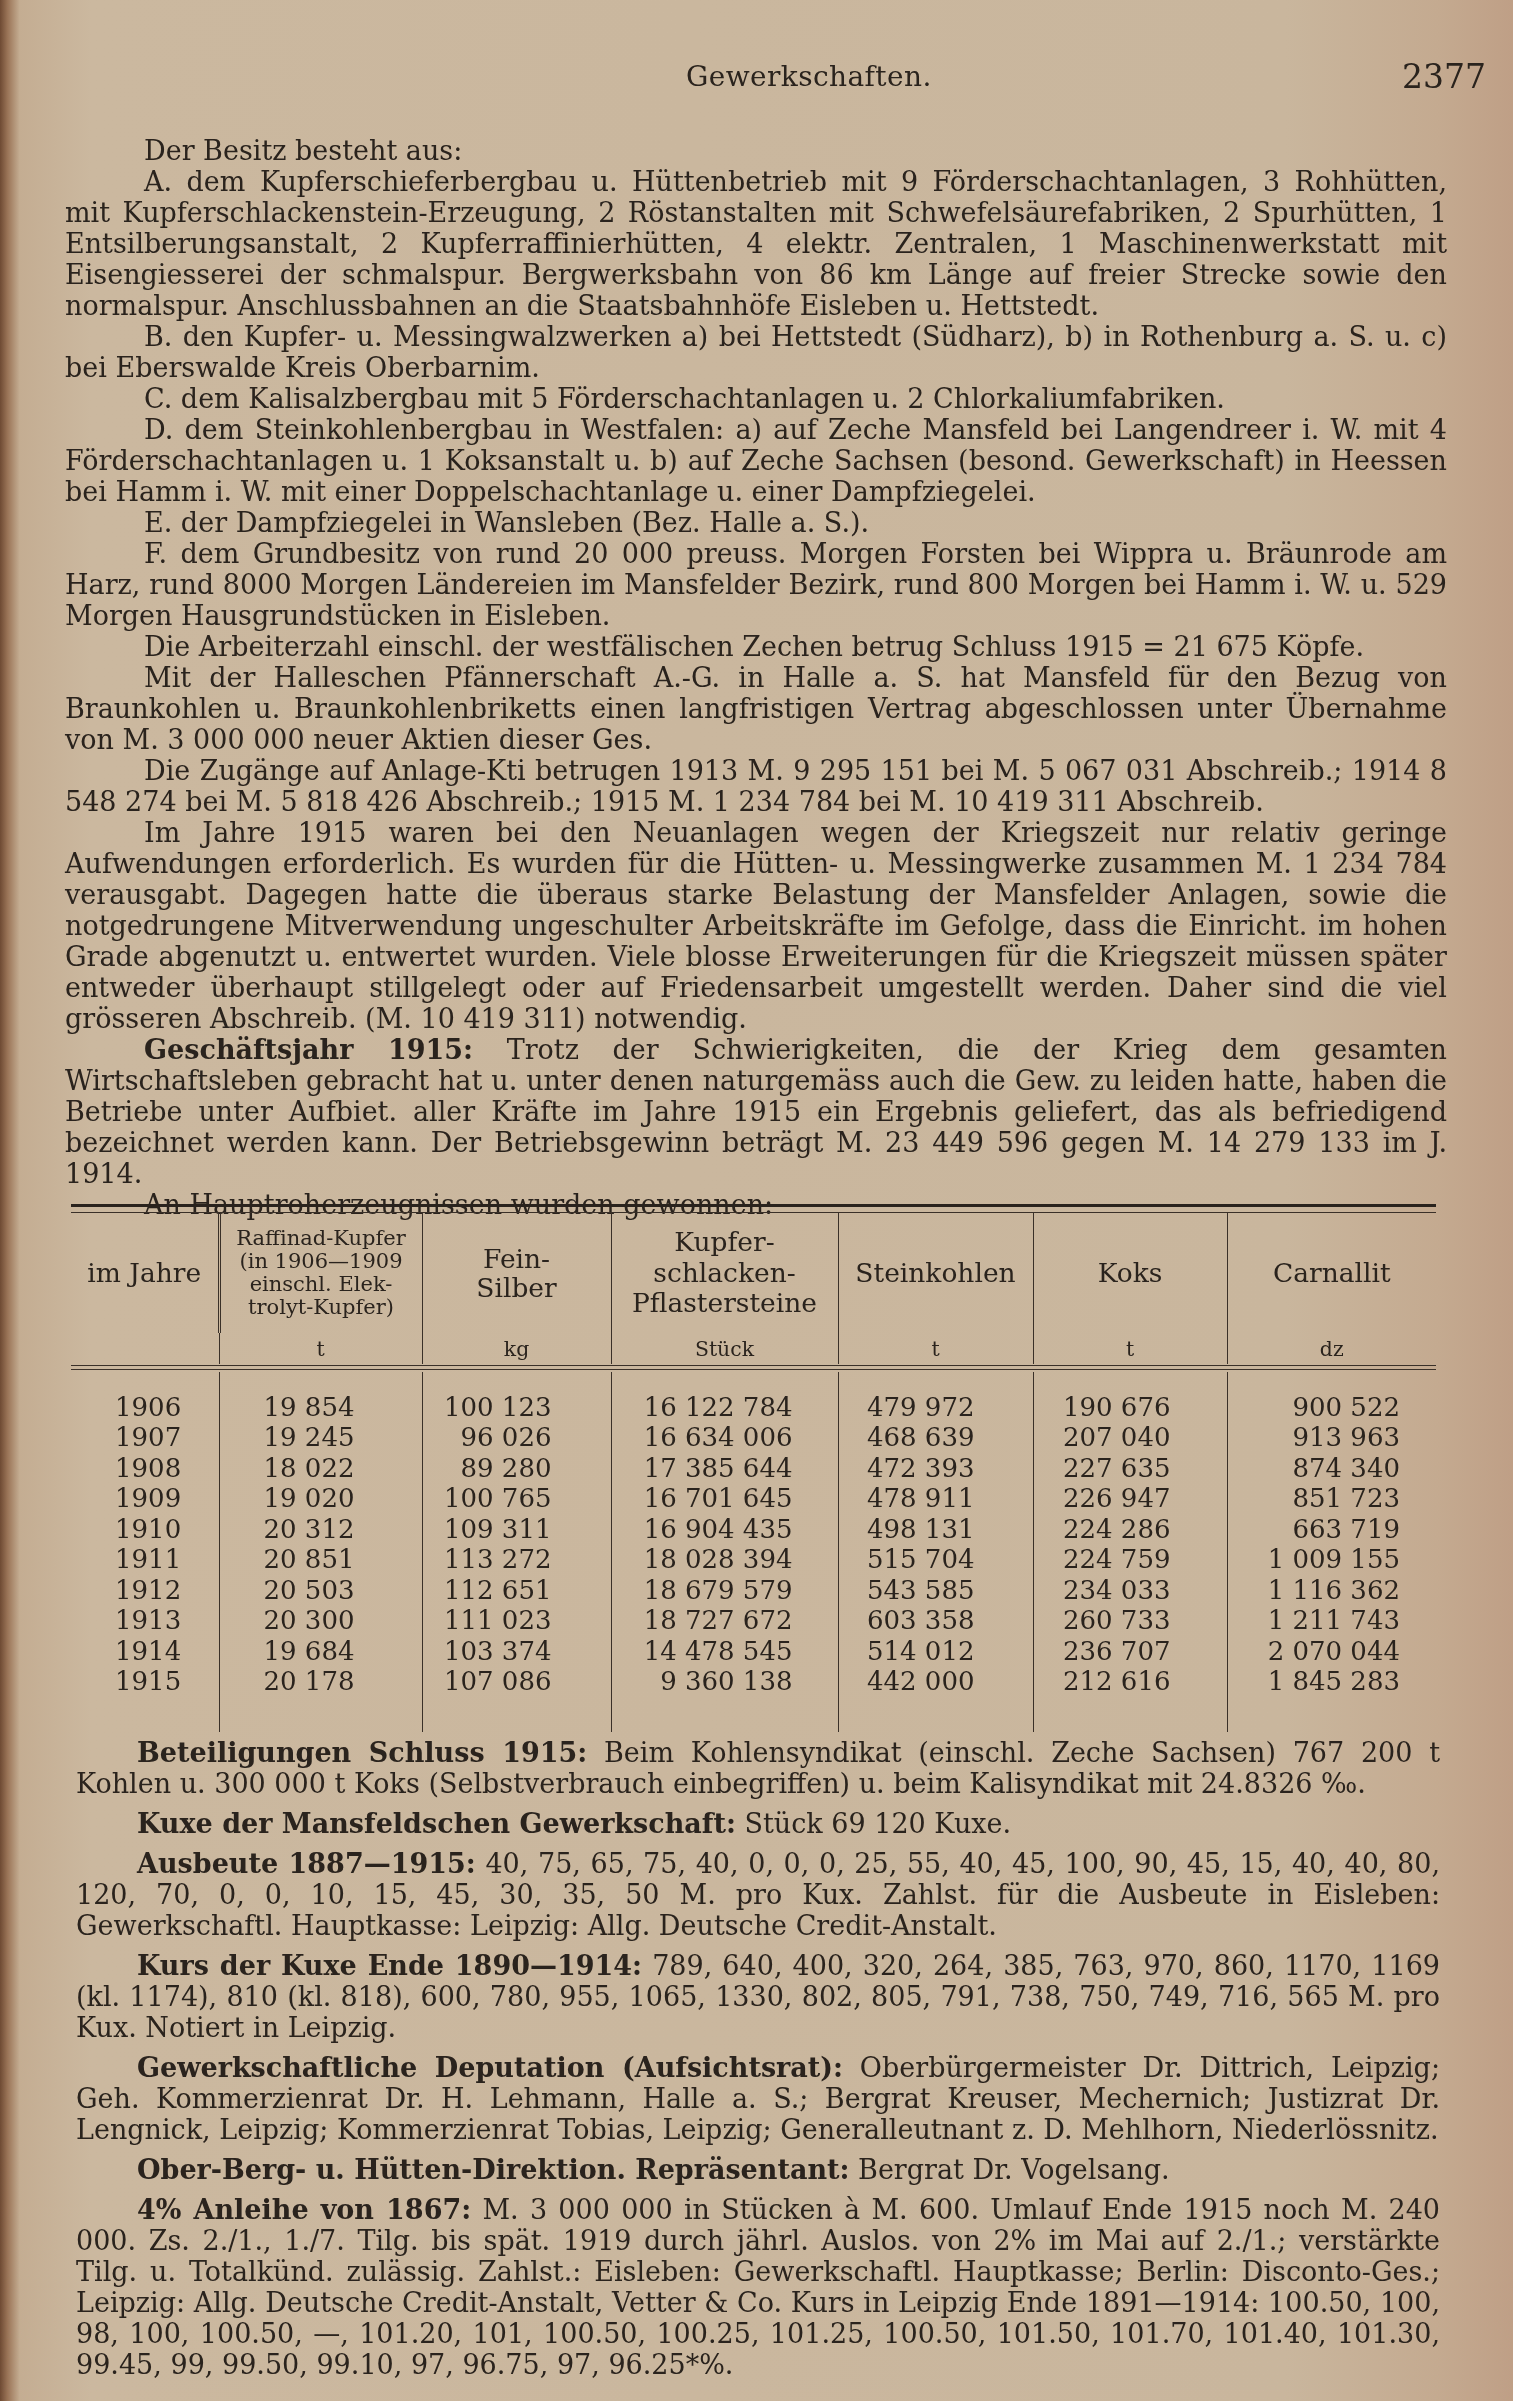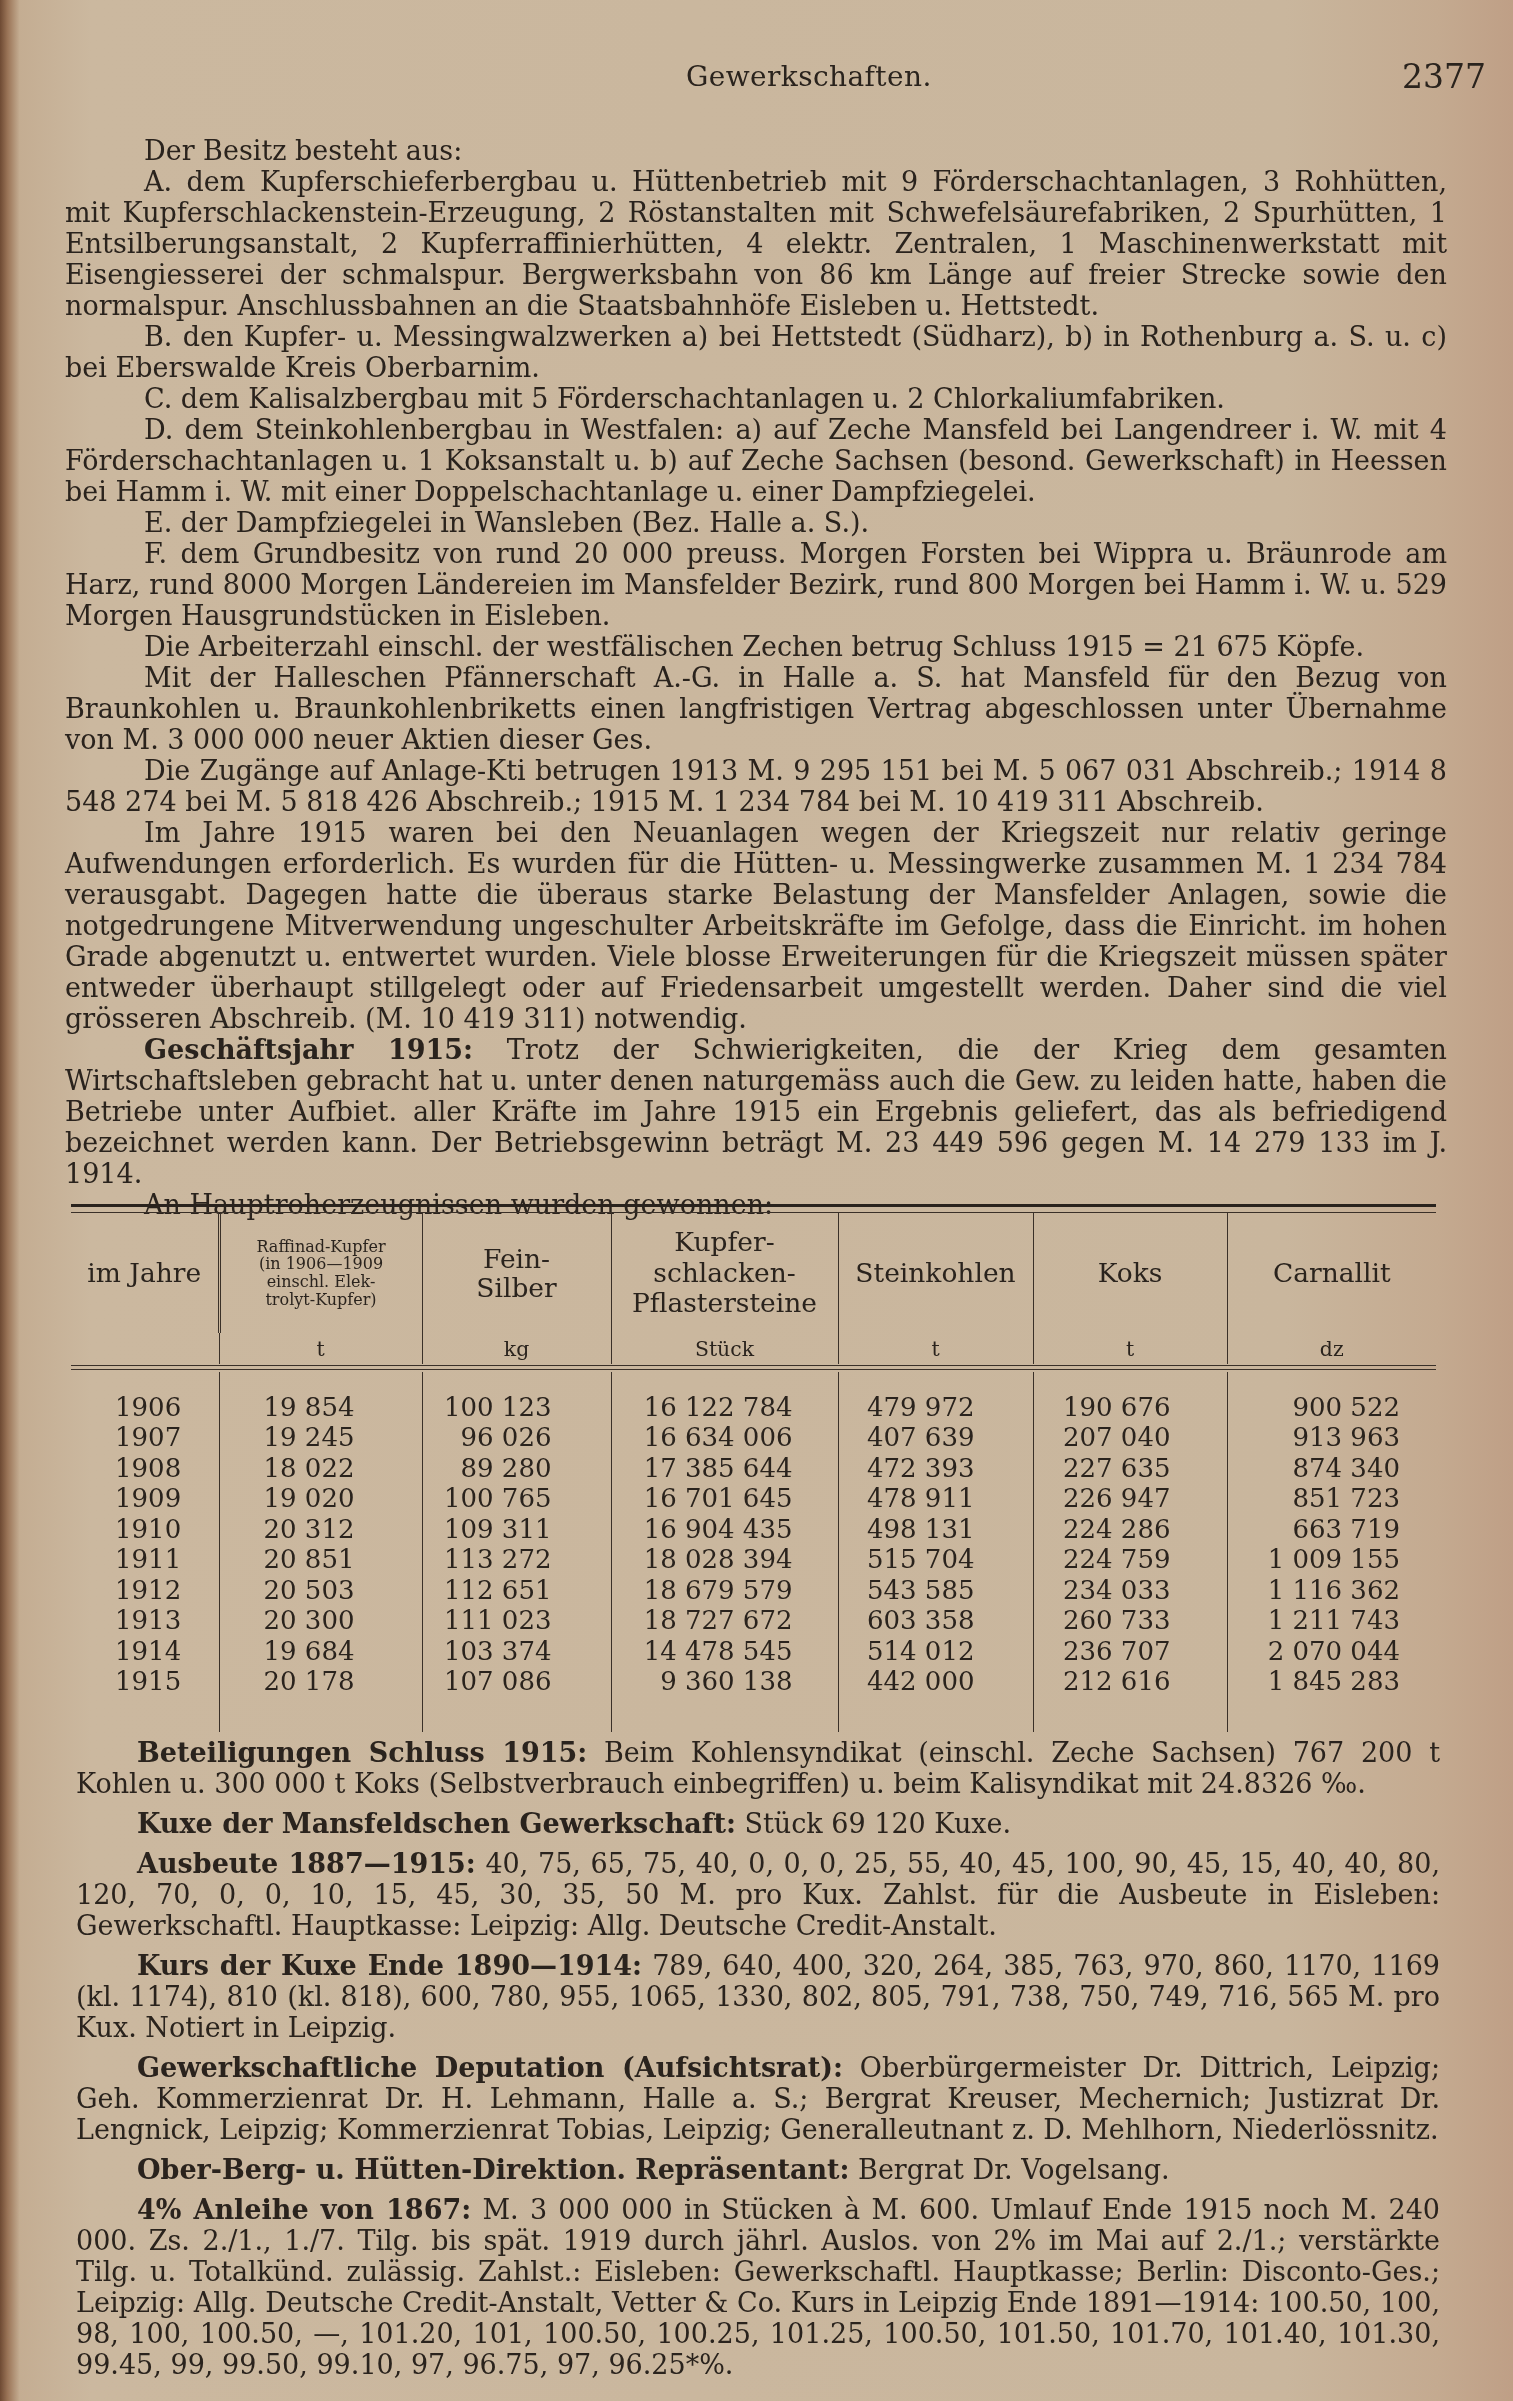--- a/index.html
+++ b/index.html
@@ -64,21 +64,21 @@
   .double-line { border-top: 1.5px solid #3a3028; border-bottom: 1.5px solid #3a3028; height: 3px; }
   table.prod tbody.data td {
     font-size: 26px; height: 30.5px; padding: 0;
     border-left: 1.1px solid #3a3028;
     text-align: right; white-space: nowrap;
   }
   table.prod tbody.data td:first-child { border-left: none; text-align: left; padding-left: 44px; }
   table.prod tbody.data tr.spacer td { height: 19.7px; }
   table.prod tbody.data tr.spacer-bottom td { height: 36px; }
   .h-jahre { font-size: 26.5px; }
-  .h-small { font-size: 16px; line-height: 1.05; }
+  .h-small { font-size: 21px; line-height: 1.05; }
   .h-mid { font-size: 26.5px; line-height: 1.35; }
   .col-year { width: 148px; }
   .col-raf { width: 203px; }
   .col-silber { width: 189px; }
   .col-kup { width: 227px; }
   .col-stein { width: 195px; }
   .col-koks { width: 194px; }
   .col-carn { width: 209px; }
   td.pr-raf { padding-right: 67px !important; margin-left: 40px; }
   td.pr-sil { padding-right: 59px !important; }
@@ -180,21 +180,21 @@
             <td class="pr-kup">16 122 784</td>
             <td class="pr-stein">479 972</td>
             <td class="pr-koks">190 676</td>
             <td class="pr-carn">900 522</td>
           </tr>
           <tr>
             <td>1907</td>
             <td class="c1 pr-raf">19 245</td>
             <td class="pr-sil">96 026</td>
             <td class="pr-kup">16 634 006</td>
-            <td class="pr-stein">407 639</td>
+            <td class="pr-stein">468 639</td>
             <td class="pr-koks">207 040</td>
             <td class="pr-carn">913 963</td>
           </tr>
           <tr>
             <td>1908</td>
             <td class="c1 pr-raf">18 022</td>
             <td class="pr-sil">89 280</td>
             <td class="pr-kup">17 385 644</td>
             <td class="pr-stein">472 393</td>
             <td class="pr-koks">227 635</td>

